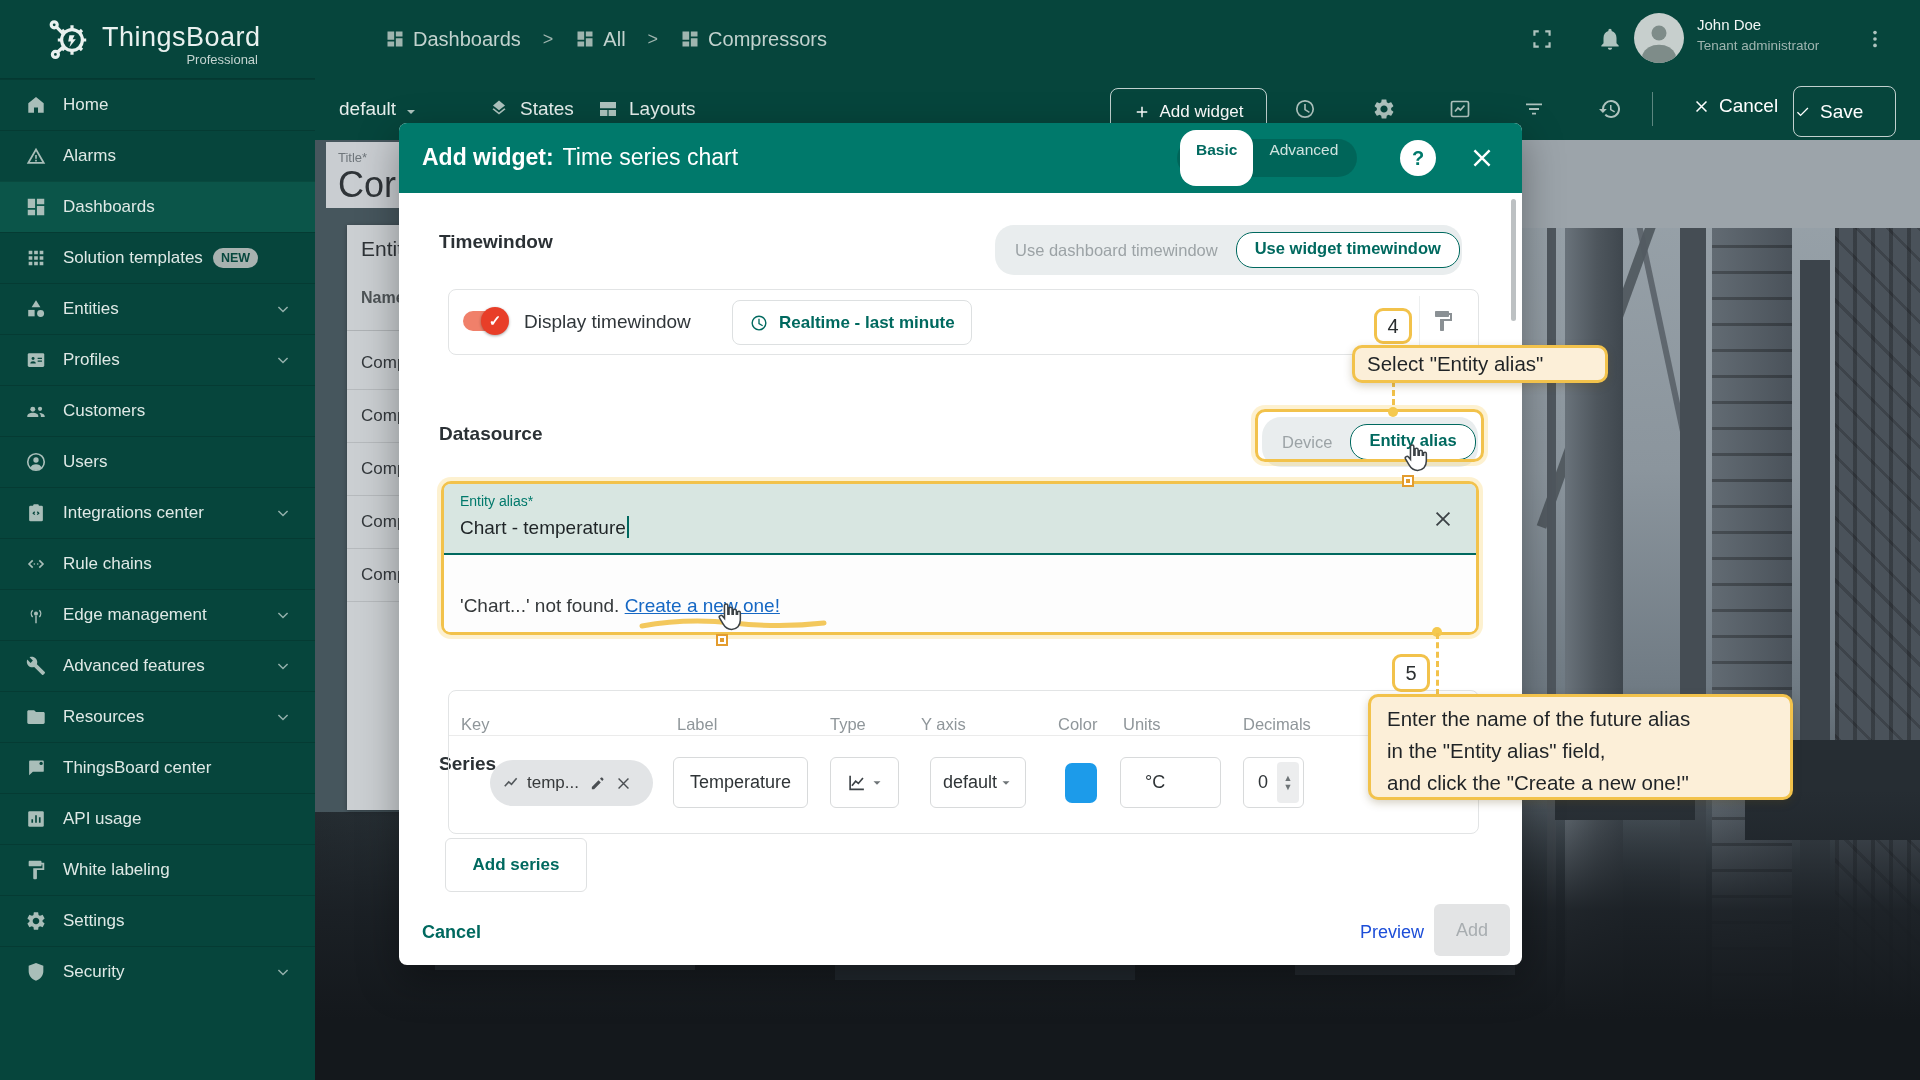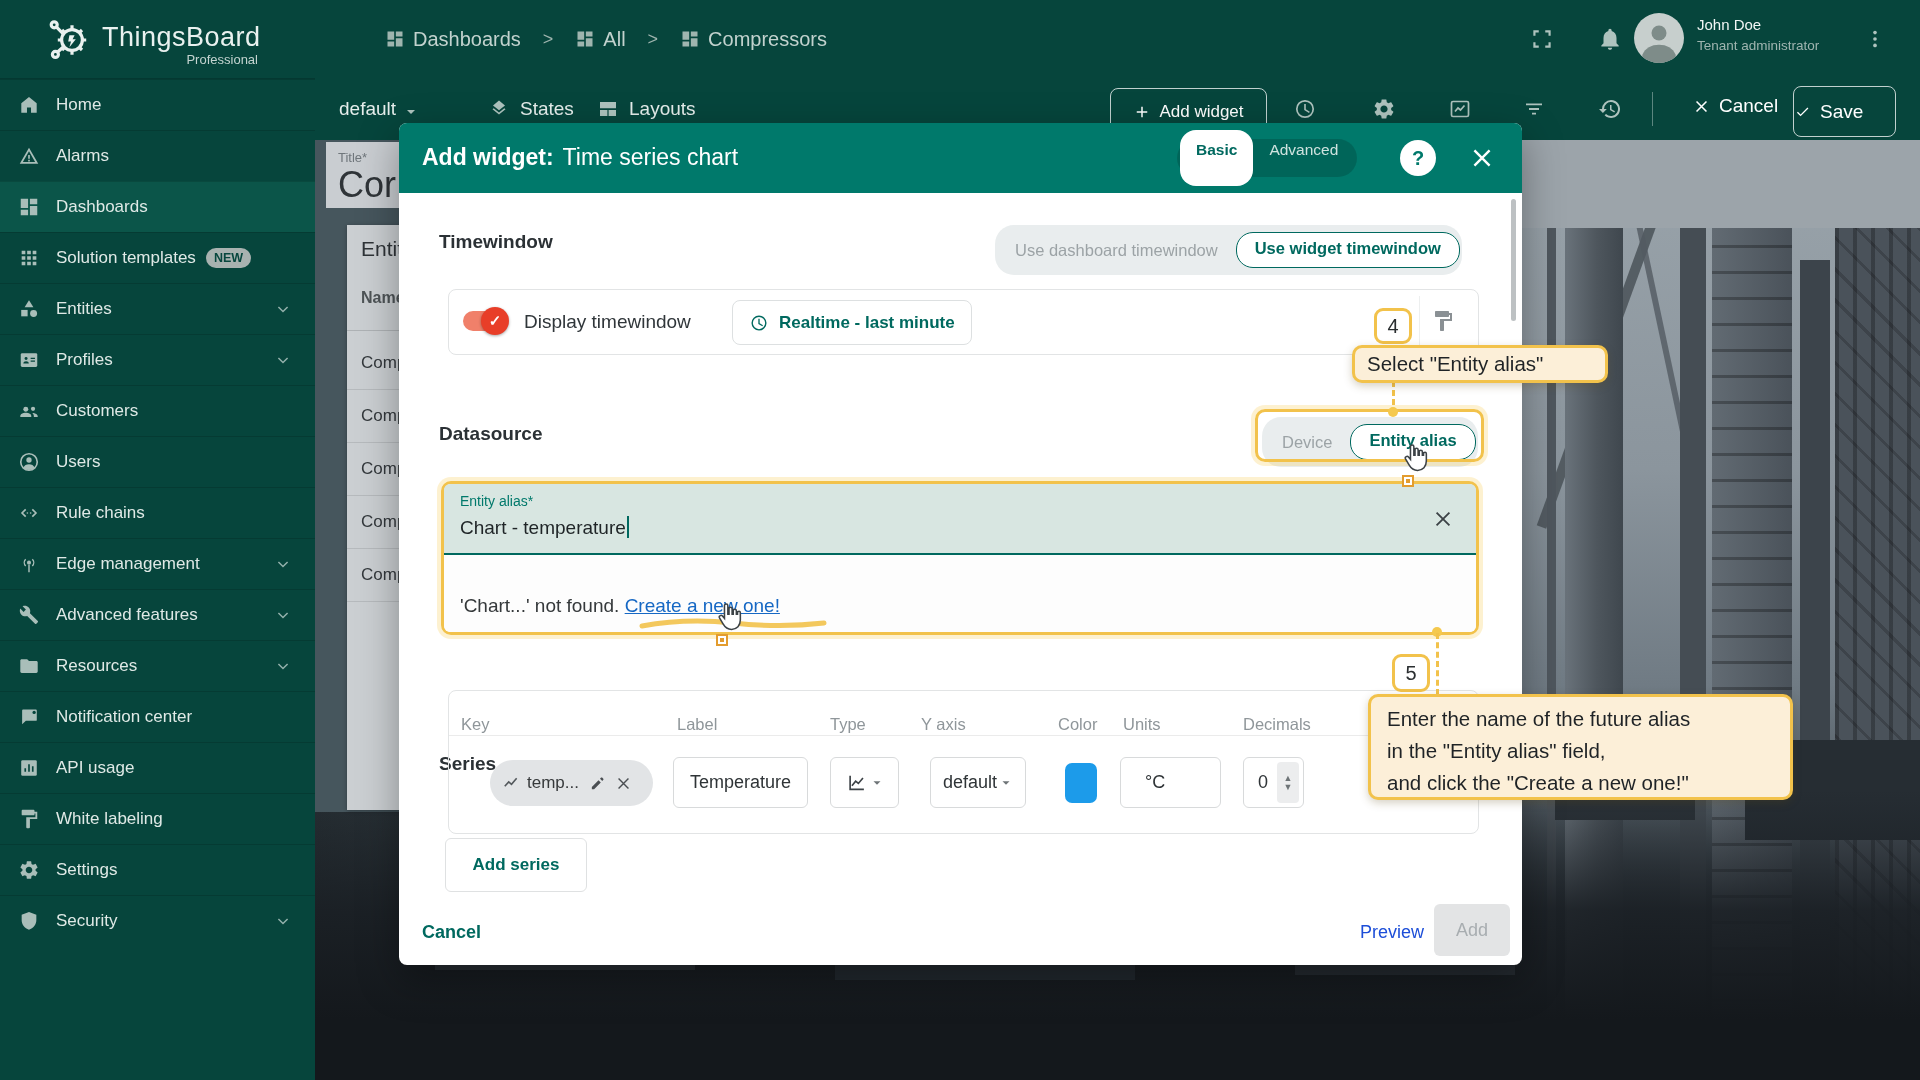--- a/index.html
+++ b/index.html
@@ -46,21 +46,21 @@
   .bg-rows{position:absolute;left:0;right:0;top:112px;}
   .bg-row{height:52px;line-height:52px;padding-left:14px;font-size:17px;color:#33383C;border-bottom:1px solid #B6BABD;}
 
   
   .sidebar{left:0;top:0;width:315px;height:1080px;background:#06453C;z-index:30;}
   .logo{position:absolute;left:0;top:0;width:315px;height:78px;border-bottom:1px solid rgba(0,0,0,.18);}
   .logo-ic{position:absolute;left:45px;top:16px;}
   .logo-name{position:absolute;left:102px;top:22px;font-size:27px;font-weight:500;color:#E9F1EF;letter-spacing:.5px;}
   .logo-sub{position:absolute;left:102px;top:52px;width:156px;text-align:right;font-size:13px;color:#C4D4D0;}
   .nav{position:absolute;left:0;top:79px;width:315px;}
-  .nav-item{position:relative;height:51px;display:flex;align-items:center;padding-left:18px;box-sizing:border-box;
+  .nav-item{position:relative;height:51px;display:flex;align-items:center;padding-left:25px;box-sizing:border-box;
             border-top:1px solid rgba(0,0,0,.14);cursor:pointer;color:#A9BEB9;}
   .nav-item.active{background:#0B5549;}
   .nav-ic{width:22px;height:22px;flex:0 0 22px;}
   .nav-label{margin-left:16px;font-size:17px;color:#DFE9E6;white-space:nowrap;}
   .nav-badge{margin-left:10px;background:#A8B2B0;color:#07473E;font-size:12.5px;font-weight:700;
              border-radius:10px;padding:3px 8px;}
   .nav-chev{position:absolute;right:22px;width:20px;height:20px;color:rgba(223,233,230,.65);}
 
   
   .topbar{left:315px;top:0;width:1605px;height:78px;background:#06453C;z-index:20;}
@@ -287,20 +287,31 @@
         <div class="nav-item">
           <svg class="nav-ic" viewBox="0 0 24 24" fill="currentColor">
             <circle cx="12" cy="12" r="9" fill="none" stroke="currentColor" stroke-width="1.8"></circle>
             <circle cx="12" cy="9.8" r="2.9"></circle>
             <path d="M5.8 18.2c1.1-2.4 3.4-3.7 6.2-3.7s5.1 1.3 6.2 3.7a9 9 0 0 1-12.4 0z"></path>
           </svg>
           <span class="nav-label">Users</span>
         </div>
         <div class="nav-item">
           <svg class="nav-ic" viewBox="0 0 24 24" fill="currentColor">
+            <rect x="4.5" y="4" width="15" height="17" rx="1.5"></rect>
+            <rect x="9" y="2.5" width="6" height="3.5" rx="1"></rect>
+            <path d="M10.1 10.1 8 12.2l2.1 2.1 1-1-1.1-1.1 1.1-1.1-1-1zm3.8 0-1 1 1.1 1.1-1.1 1.1 1 1 2.1-2.1-2.1-2.1z" fill="#06453C"></path>
+          </svg>
+          <span class="nav-label">Integrations center</span>
+          <svg class="nav-chev" viewBox="0 0 24 24" fill="currentColor">
+            <path d="M6.5 9.5 12 15l5.5-5.5" fill="none" stroke="currentColor" stroke-width="1.8"></path>
+          </svg>
+        </div>
+        <div class="nav-item">
+          <svg class="nav-ic" viewBox="0 0 24 24" fill="currentColor">
             <path d="M8.4 8 4.4 12l4 4M15.6 8l4 4-4 4" fill="none" stroke="currentColor" stroke-width="1.8"></path>
             <circle cx="10.2" cy="12" r=".9"></circle>
             <circle cx="13.8" cy="12" r=".9"></circle>
           </svg>
           <span class="nav-label">Rule chains</span>
         </div>
         <div class="nav-item">
           <svg class="nav-ic" viewBox="0 0 24 24" fill="currentColor">
             <circle cx="12" cy="10.5" r="2.2"></circle>
             <path d="M11.2 13h1.6v8h-1.6z"></path>
@@ -327,21 +338,21 @@
           <span class="nav-label">Resources</span>
           <svg class="nav-chev" viewBox="0 0 24 24" fill="currentColor">
             <path d="M6.5 9.5 12 15l5.5-5.5" fill="none" stroke="currentColor" stroke-width="1.8"></path>
           </svg>
         </div>
         <div class="nav-item">
           <svg class="nav-ic" viewBox="0 0 24 24" fill="currentColor">
             <path d="M4.5 3.8h15c.6 0 1 .4 1 1v10.4c0 .6-.4 1-1 1H8.6l-4.1 3.6V4.8c0-.6.4-1 1-1z"></path>
             <circle cx="17.6" cy="7" r="1.8" fill="#06453C"></circle>
           </svg>
-          <span class="nav-label">Notification center</span>
+          <span class="nav-label">ThingsBoard center</span>
         </div>
         <div class="nav-item">
           <svg class="nav-ic" viewBox="0 0 24 24" fill="currentColor">
             <rect x="3.5" y="3.5" width="17" height="17" rx="1.5"></rect>
             <path d="M7 16.2h1.8v-4H7zM11.1 16.2h1.8V7.8h-1.8zM15.2 16.2H17v-6h-1.8z" fill="#06453C"></path>
           </svg>
           <span class="nav-label">API usage</span>
         </div>
         <div class="nav-item">
           <svg class="nav-ic" viewBox="0 0 24 24" fill="currentColor">

